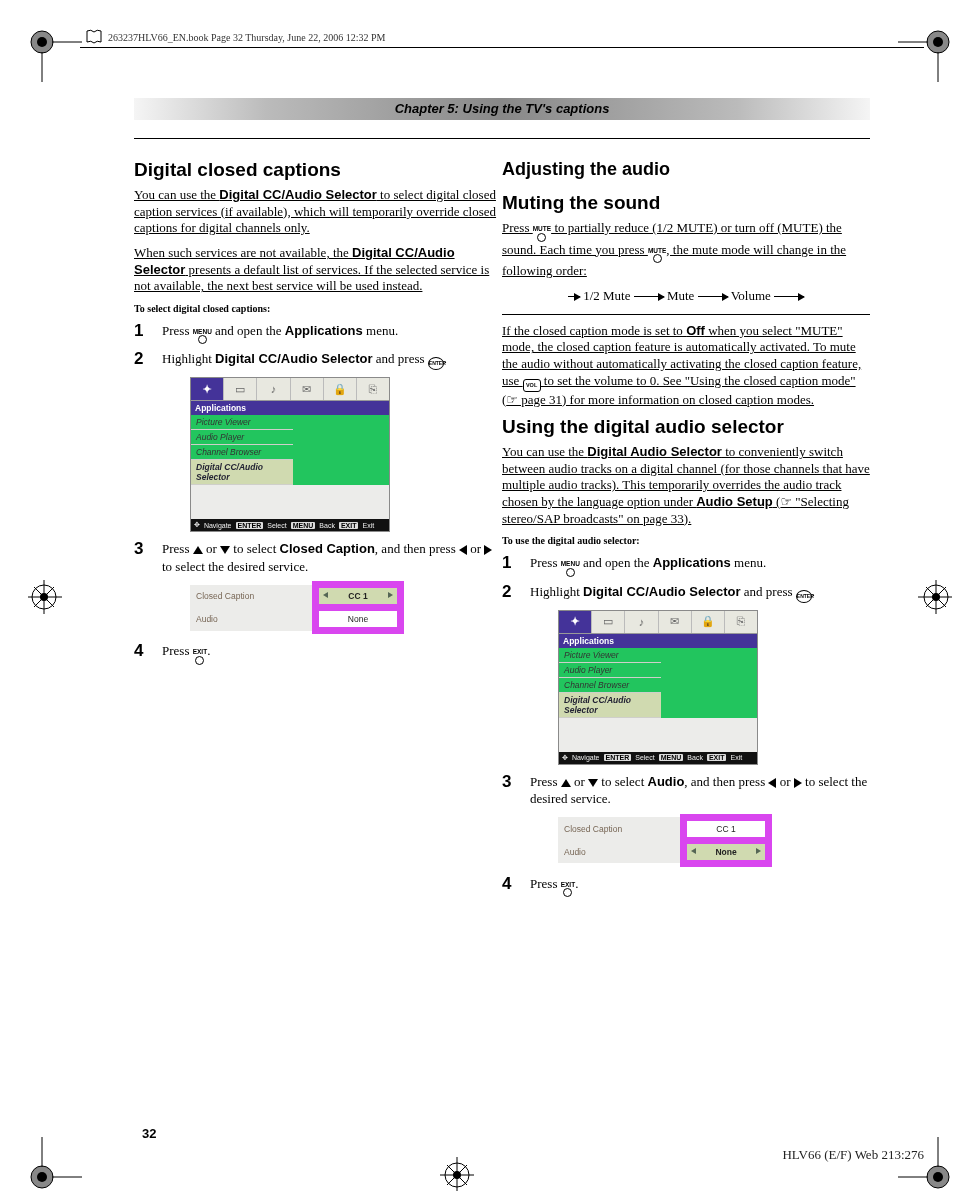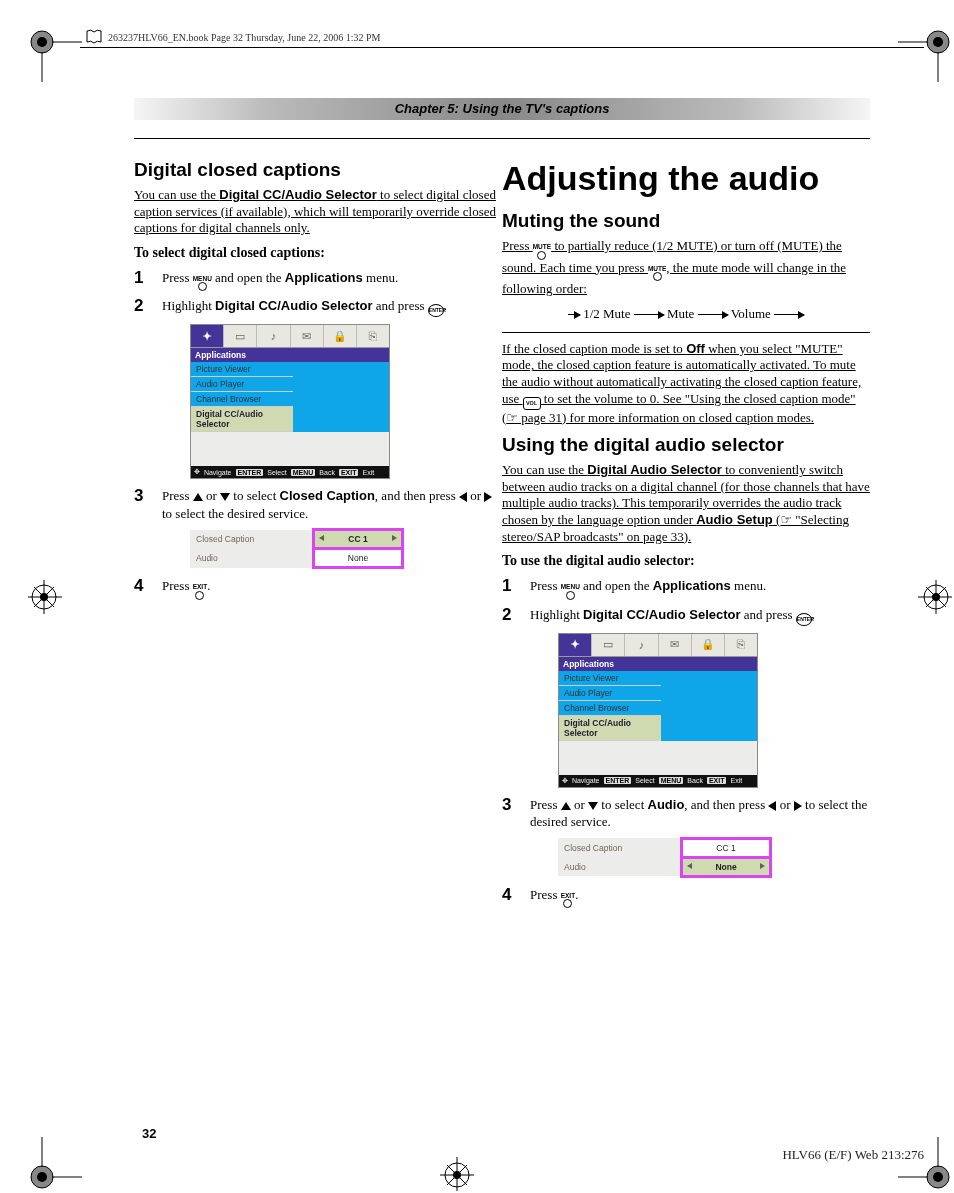--- a/index.html
+++ b/index.html
@@ -42,33 +42,33 @@
     height: 0;
   }
   .cols {
     display: flex;
     margin: 0 54px;
   }
   .col { flex: 1; min-width: 0; }
   h1 {
     font-family: Arial, sans-serif;
     font-weight: 900;
-    font-size: 34px;
+    font-size: 18px;
     margin: 6px 0 12px 0;
     letter-spacing: 0px;
   }
   h2 {
     font-family: Arial, sans-serif;
     font-weight: 900;
     font-size: 19px;
     margin: 6px 0 6px 0;
   }
   p { font-size: 13px; line-height: 1.28; margin: 4px 0 8px 0; text-decoration: underline; }
   .bold { font-weight: bold; font-family: Arial, sans-serif; }
-  .sub { font-size: 14px; font-weight: bold; margin: 8px 0 6px 0; }
+  .sub { font-size: 10px; font-weight: bold; margin: 8px 0 6px 0; }
   ol.steps { list-style: none; padding: 0; margin: 0; }
   ol.steps > li { display: flex; gap: 10px; margin: 2px 0 4px 0; font-size: 13px; line-height: 1.35; }
   ol.steps > li .num {
     font-family: Arial, sans-serif;
     font-weight: 900;
     font-size: 17px;
     width: 18px;
     flex-shrink: 0;
   }
   ol.steps > li .txt { flex: 1; padding-top: 2px; }
@@ -122,21 +122,21 @@
   .osd-tab {
     flex:1; border-right:1px solid #bbb; display:flex; align-items:center; justify-content:center;
     font-size:11px; color:#666;
   }
   .osd-tab.active { background:#439; color:#fff; font-weight:bold; }
   .osd-tab:last-child{border-right:none;}
   .osd-heading {
     background:#439; color:#fff; font-size:8.5px; font-weight:bold;
     padding:2px 4px;
   }
-  .osd-list { background:#0ea5e9; }
+  .osd-list { background:#22c55e;font-style:italic; }
   .osd-item {
     font-size:8.5px; padding:2px 5px; border-bottom:1px solid #cfcfca; color:#333;
     width: 92px;
   }
   .osd-item.hl { background:#d0dab0; color:#223; font-weight:bold; }
   .osd-empty { height: 34px; background:#ececea; }
   .osd-footer {
     background:#111; color:#eee; font-size:7px; padding:2px 3px; display:flex; gap:4px; align-items:center;
   }
   .osd-key {
@@ -146,21 +146,21 @@
   
   .sel {
     margin: 6px 0 6px 56px;
     width: 214px;
     font-family: Arial, sans-serif;
     font-size:8.5px;
     border-collapse: collapse;
   }
   .sel td { padding:3px 6px; }
   .sel .lab { background:#ececea; color:#765; width:110px; }
-  .sel .val { background:#fff; color:#222; text-align:center; border:3px solid #d946ef; position:relative; }
+  .sel .val { background:#fff; color:#222; text-align:center; border:7px solid #d946ef; position:relative; }
   .sel .val.hl { background:#d0dab0; font-weight:bold; }
   .sel .arrL { position:absolute; left:4px; top:4px; }
   .sel .arrR { position:absolute; right:4px; top:4px; }
 
   
   .mute-flow {
     text-align:center; font-size:13px; margin: 6px 0 10px 0;
   }
   .long-arrow {
     display:inline-block; width:30px; height:1px; background:#000; position:relative; vertical-align:middle;
@@ -247,32 +247,35 @@
       <path d="M17 28 L37 48 M37 28 L17 48" stroke="#000"></path>
     </svg>
 </div>
 
 <div class="page">
 
   <div class="header-line">
     <svg width="16" height="16" style="position:absolute;left:6px;top:-1px">
         <path d="M1 2 Q5 0 8 3 Q11 0 15 2 L15 13 Q11 11 8 14 Q5 11 1 13 Z" fill="none" stroke="#000" stroke-width="1"></path>
       </svg>
-    <span>263237HLV66_EN.book  Page 32  Thursday, June 22, 2006  1:32 PM</span>
+    <span>263237HLV66_EN.book  Page 32  Thursday, June 22, 2006  12:32 PM</span>
   </div>
 
   <div class="chapter-bar">Chapter 5: Using the TV's captions</div>
   <div class="divider"></div>
 
   <div class="cols">
 
     <div class="col">
       <h2>Digital closed captions</h2>
       <p>
         <span>You can use the </span><span class="bold">Digital CC/Audio Selector</span><span> to select digital closed caption services (if available), which will temporarily override closed captions for digital channels only.</span>
+      </p>
+      <p>
+        <span>When such services are not available, the </span><span class="bold">Digital CC/Audio Selector</span><span> presents a default list of services. If the selected service is not available, the next best service will be used instead.</span>
       </p>
       <div class="sub">To select digital closed captions:</div>
 
       <ol class="steps">
         <li>
           <span class="num">1</span>
           <span class="txt">
             <span>Press </span><span class="btn-label btn-circle">MENU</span><span> and open the </span><span class="bold">Applications</span><span> menu.</span>
           </span>
         </li>

